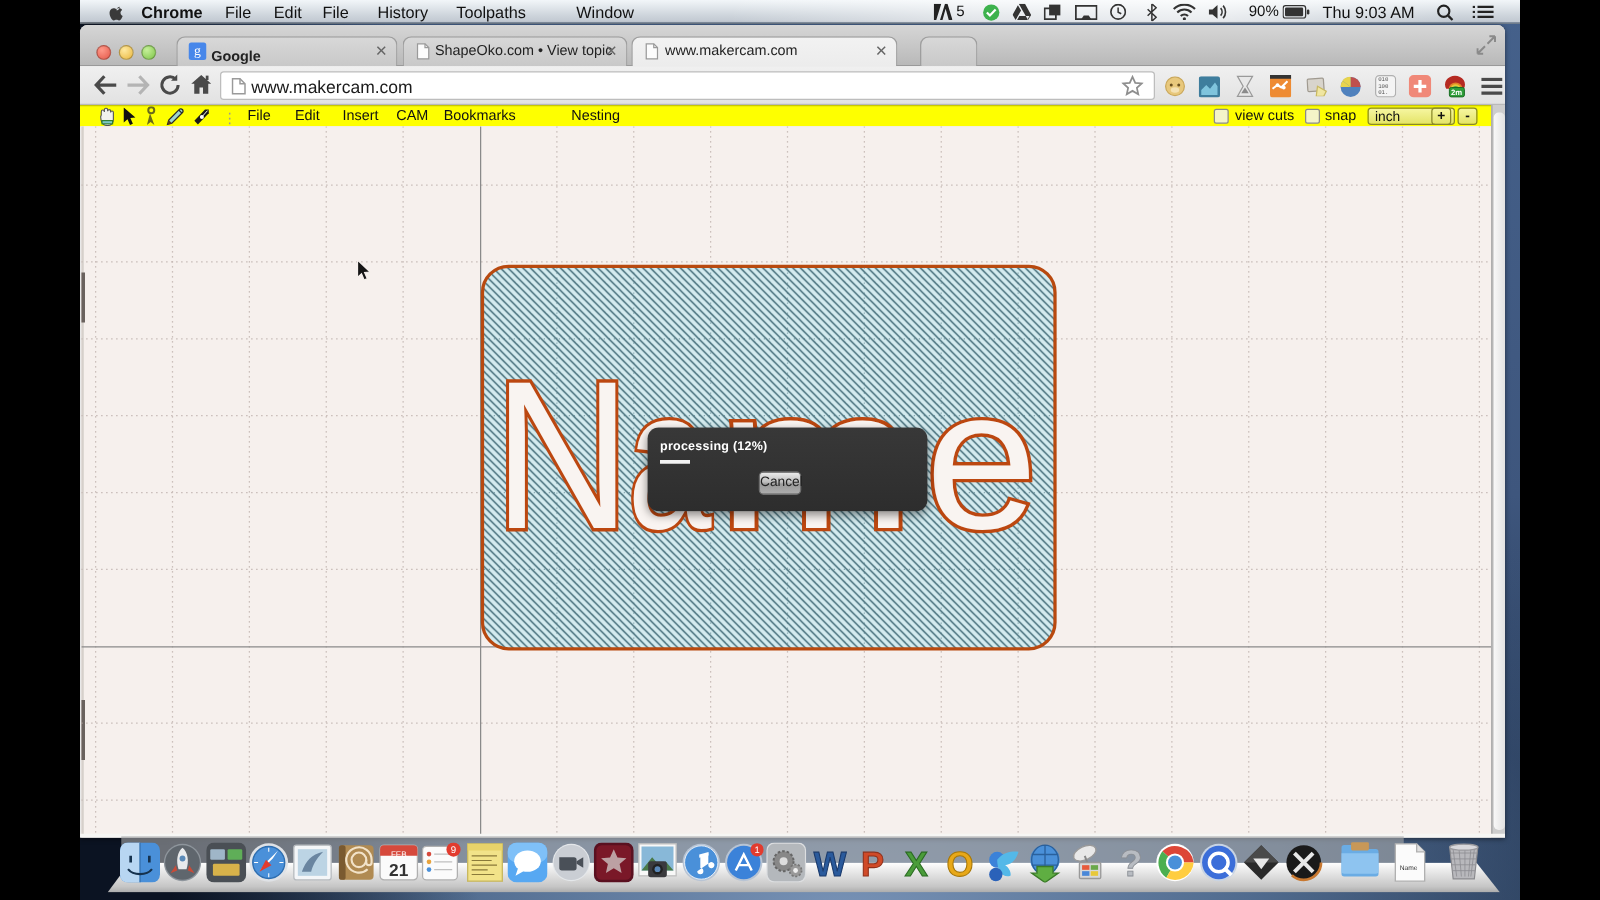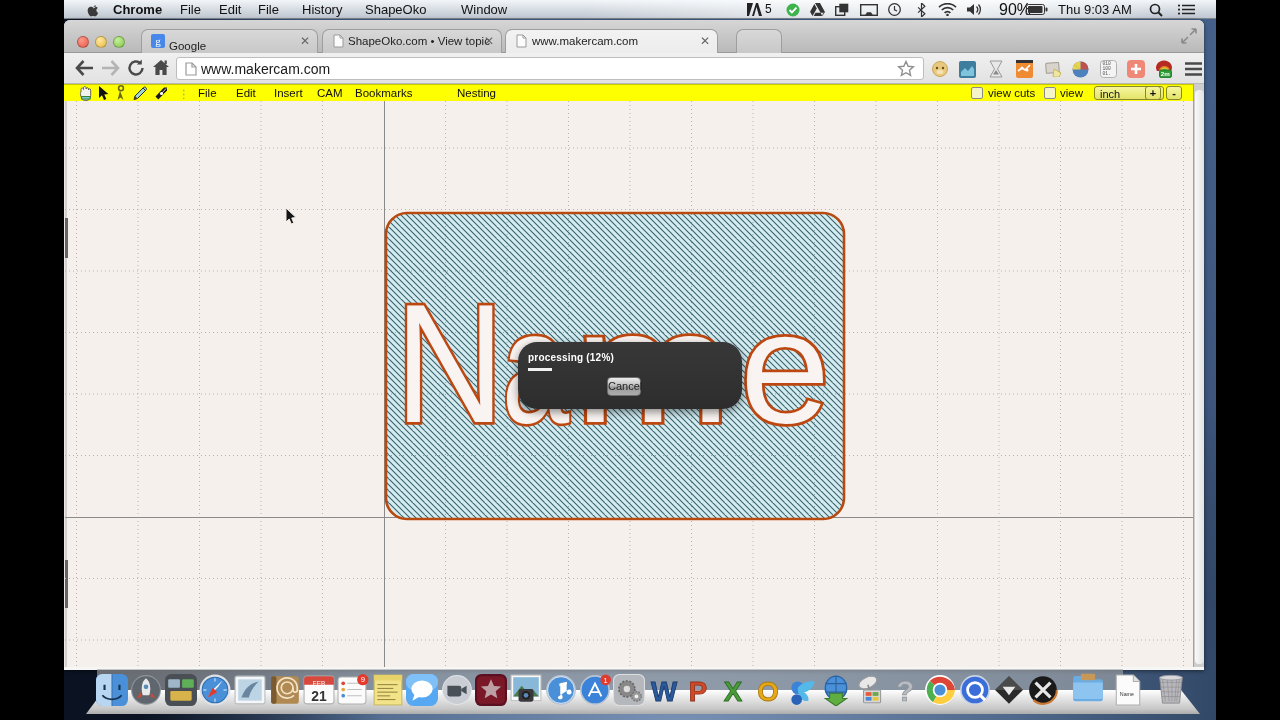--- a/index.html
+++ b/index.html
@@ -40,21 +40,21 @@
   #appbar { position:absolute; left:0; top:64px; width:1129px; height:17px; background:#feff00;
     border-top:1px solid #c8c800; font-size:11.5px; color:#111; }
   .menui { position:absolute; top:2px; }
   .cb { position:absolute; top:2px; width:12px; height:12px; background:#f4f4c8; border:1px solid #8a8a8a; border-radius:2px; }
   .ybtn { position:absolute; top:1px; height:14px; background:linear-gradient(#f6f6a0,#e4e468); border:1px solid #88882a; border-radius:3px; font-size:11px; }
   
   #canvas { position:absolute; left:1px; top:81px; width:1128px; height:569px; background:#f6f0ed; overflow:hidden; }
   #scrollbar { position:absolute; left:1129px; top:64px; width:11px; height:586px; background:#cdcdcd; border-left:1px solid #a2a2a2; }
   #scrollbar .thumb { position:absolute; left:1px; top:6px; width:9px; height:574px; background:linear-gradient(90deg,#f8f8f8,#e2e2e2); border-radius:4px; }
   
-  #dlg { position:absolute; left:518px; top:342px; width:224px; height:67px; border-radius:19px;
+  #dlg { position:absolute; left:518px; top:342px; width:224px; height:67px; border-radius:9px;
     background: linear-gradient(#383838, #2d2d2d); box-shadow: 0 3px 8px rgba(0,0,0,.45); z-index:9; }
   #dlg .t { position:absolute; left:10px; top:10px; color:#fff; font-size:10px; font-weight:bold; letter-spacing:0.2px; }
   #dlg .bar { position:absolute; left:10px; top:26px; width:24px; height:3px; background:#f2f2f2; }
   #dlg .btn { position:absolute; left:89px; top:35px; width:34px; height:19px; border-radius:4px;
     background: linear-gradient(#ececec,#bdbdbd 45%,#9a9a9a 55%,#adadad); border:1px solid #6e6e6e;
     font-size:11px; color:#222; text-align:center; line-height:17px; }
   
   #dockback { position:absolute; left:97px; top:669px; width:1026px; height:22px; background:rgba(165,166,168,.62); }
   #shelf { position:absolute; left:86px; top:690px; width:1114px; height:24px;
     background: linear-gradient(#ffffff, #ececec 25%, #c6c6c6 80%, #ababab);
@@ -68,21 +68,21 @@
 
   <div id="menubar">
     <svg class="mi" style="left:23px;top:3px;" width="13" height="14" viewBox="0 0 17 20">
       <path fill="#3a3a3a" d="M8.9 4.9c1-1.3 2.7-1.6 2.7-1.6s.2 1.7-.9 3C9.6 7.6 8.2 7.6 8.2 7.6s-.3-1.5.7-2.7z M12.6 10.4c0-2.3 1.9-3.3 2-3.4-1.1-1.6-2.8-1.8-3.4-1.8-1.4-.1-2.8.8-3.5.8-.7 0-1.8-.8-3-.8-1.5 0-3 .9-3.8 2.3-1.6 2.8-.4 7 1.2 9.3.8 1.1 1.7 2.4 2.9 2.3 1.2 0 1.6-.7 3-.7 1.4 0 1.8.7 3 .7 1.3 0 2.1-1.2 2.8-2.3.9-1.3 1.3-2.6 1.3-2.7 0 0-2.5-1-2.5-3.7z"></path>
     </svg>
     <span class="mi" style="left:49px;font-weight:bold;">Chrome</span>
     <span class="mi" style="left:116px;">File</span>
     <span class="mi" style="left:155px;">Edit</span>
     <span class="mi" style="left:194px;">File</span>
     <span class="mi" style="left:238px;">History</span>
-    <span class="mi" style="left:301px;">ShapeOko</span>
+    <span class="mi" style="left:301px;">Toolpaths</span>
     <span class="mi" style="left:384px;margin-left:13px;">Window</span>
     <span class="mi" style="left:448px;margin-top:45px;">Help</span>
     <svg class="mi" style="left:683px;top:3px;" width="15" height="13" viewBox="0 0 15 13">
         <path d="M0 0h6l-4 13H0zM5 13L9 0h2l4 13h-3l-2.5-9L7 13z" fill="#222"></path>
       </svg>
     <span class="mi" style="left:701px;font-size:12px;">5</span>
     <svg class="mi" style="left:722px;top:3px;" width="14" height="14" viewBox="0 0 14 14">
         <circle cx="7" cy="7" r="6.5" fill="#3db24d"></circle>
         <path d="M3.5 7l2.4 2.4L10.5 4.6" stroke="#fff" stroke-width="1.8" fill="none"></path>
       </svg>
@@ -105,21 +105,21 @@
         <path d="M4.5 0v14M4.5 0l3.4 3.2-6.8 6.4M4.5 14l3.4-3.2-6.8-6.4" stroke="#333" stroke-width="1.2" fill="none"></path>
       </svg>
     <svg class="mi" style="left:874px;top:3px;" width="19" height="13" viewBox="0 0 19 13">
         <path d="M1 4.2a12 12 0 0 1 17 0M3.8 7a8 8 0 0 1 11.4 0M6.6 9.8a4 4 0 0 1 5.8 0" stroke="#333" stroke-width="1.7" fill="none"></path>
         <circle cx="9.5" cy="12" r="1.3" fill="#333"></circle>
       </svg>
     <svg class="mi" style="left:903px;top:3px;" width="16" height="13" viewBox="0 0 16 13">
         <path d="M0 4.5h3l4-3.5v11l-4-3.5H0z" fill="#333"></path>
         <path d="M9.5 3.5a4.5 4.5 0 0 1 0 6M11.5 1.5a7.5 7.5 0 0 1 0 10" stroke="#333" stroke-width="1.3" fill="none"></path>
       </svg>
-    <span class="mi" style="left:935px;font-size:16px;">90%</span>
+    <span class="mi" style="left:935px;font-size:12px;">90%</span>
     <svg class="mi" style="left:962px;top:4px;" width="22" height="11" viewBox="0 0 22 11">
         <rect x="0.5" y="0.5" width="18" height="10" rx="2" fill="none" stroke="#333" stroke-width="1"></rect>
         <rect x="2" y="2" width="14.5" height="7" rx="1" fill="#333"></rect>
         <rect x="19.5" y="3.5" width="2" height="4" rx="1" fill="#333"></rect>
       </svg>
     <span class="mi" style="left:994px;">Thu 9:03 AM</span>
     <svg class="mi" style="left:1085px;top:3px;" width="14" height="14" viewBox="0 0 14 14">
         <circle cx="6" cy="6" r="4.5" fill="none" stroke="#222" stroke-width="1.7"></circle>
         <path d="M9.5 9.5L13 13" stroke="#222" stroke-width="1.9"></path>
       </svg>
@@ -135,21 +135,21 @@
       </svg>
   </div>
 
   <div id="win">
     <div id="titlebar">
       <div class="light" style="left:13px; background:radial-gradient(circle at 35% 30%, #ff9a8a, #e4594a);"></div>
       <div class="light" style="left:31px; background:radial-gradient(circle at 35% 30%, #ffe9a0, #e9b73e);"></div>
       <div class="light" style="left:49px; background:radial-gradient(circle at 35% 30%, #c6f09a, #7fc54a);"></div>
       <div class="tab" style="left:77px; width:177px;">
           <span style="position:absolute;left:9px;top:4px;width:14px;height:14px;background:#4787ea;border-radius:2px;color:#fff;font-size:11px;text-align:center;line-height:14px;font-family:'Liberation Serif';">g</span>
-          <span style="position:absolute;left:27px;top:10px;font-weight:normal;">Google</span>
+          <span style="position:absolute;left:27px;top:10px;font-weight:bold;">Google</span>
           <span class="x">✕</span>
         </div>
       <div class="tab" style="left:258px; width:180px;">
           <svg style="position:absolute;left:10px;top:4px;" width="11" height="14" viewBox="0 0 11 14">
             <path d="M1 1h6l3 3v9H1z" fill="#fcfcfc" stroke="#9a9a9a"></path>
             <path d="M7 1v3h3" fill="none" stroke="#9a9a9a"></path>
           </svg>
           <span style="position:absolute;left:25px;top:5px;">ShapeOko.com • View topic</span>
           <span class="x">✕</span>
         </div>
@@ -274,21 +274,21 @@
       <span class="menui" style="left:114px;color:#999;letter-spacing:0;">⋮</span>
       <span class="menui" style="left:134px;">File</span>
       <span class="menui" style="left:172px;">Edit</span>
       <span class="menui" style="left:210px;">Insert</span>
       <span class="menui" style="left:253px;">CAM</span>
       <span class="menui" style="left:291px;">Bookmarks</span>
       <span class="menui" style="left:349px;margin-left:44px;">Nesting</span>
       <span class="cb" style="left:907px;"></span>
       <span class="menui" style="left:924px;">view cuts</span>
       <span class="cb" style="left:980px;"></span>
-      <span class="menui" style="left:996px;">view</span>
+      <span class="menui" style="left:996px;">snap</span>
       <span class="ybtn" style="left:1030px;width:70px;">
           <span style="position:absolute;left:5px;top:1px;">inch</span>
           <span style="position:absolute;right:1px;top:0;width:15px;height:12px;border-left:1px solid #8a8a4a;font-size:7px;text-align:center;line-height:13px;">▼</span>
         </span>
       <span class="ybtn" style="left:1081px;width:16px;text-align:center;"><b style="position:relative;top:0px;">+</b></span>
       <span class="ybtn" style="left:1102px;width:16px;text-align:center;"><b style="position:relative;top:0px;">-</b></span>
     </div>
     <div id="canvas">
         <div style="position:absolute;left:0;top:0;width:2px;height:569px;background:rgba(120,110,105,.25);"></div>
         <div style="position:absolute;left:0;top:117px;width:3px;height:40px;background:#6a625e;"></div>

